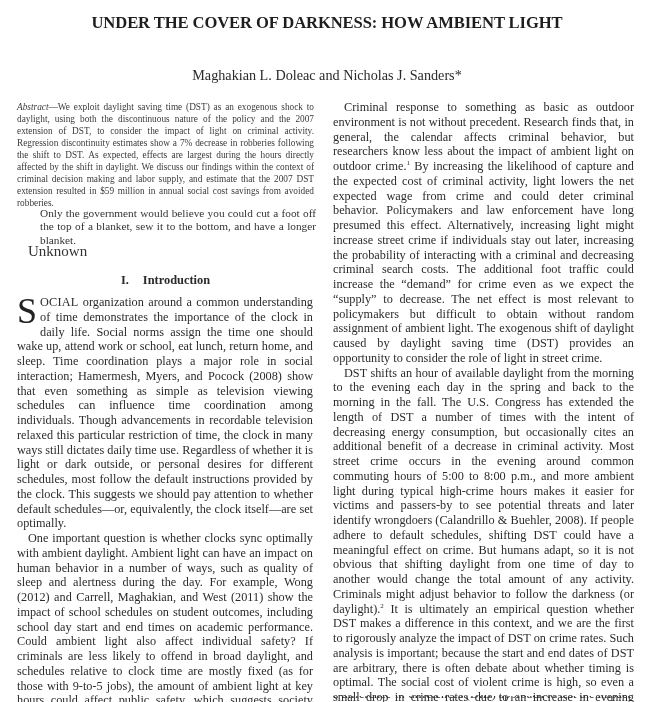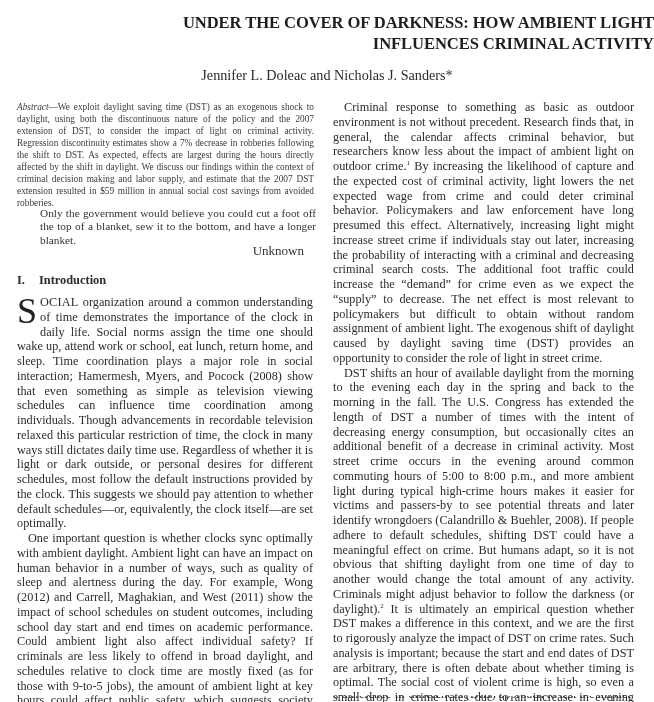--- a/index.html
+++ b/index.html
@@ -3,46 +3,46 @@
 <meta charset="utf-8">
 <style>
   html, body { margin: 0; padding: 0; background: #ffffff; }
   body {
     width: 654px; height: 702px; overflow: hidden; position: relative;
     font-family: "Liberation Serif", "DejaVu Serif", serif;
     color: #262626;
   }
   .title {
     position: absolute; left: 0; top: 12px; width: 654px;
-    text-align: right; font-weight: bold; font-size: 16.6px; line-height: 21px;
+    text-align: center; font-weight: bold; font-size: 16.6px; line-height: 21px;
     letter-spacing: -0.1px; color: #1e1e1e;
   }
   .authors {
     position: absolute; left: 0; top: 66px; width: 654px;
     text-align: center; font-size: 14.2px; line-height: 18px; color: #2a2a2a;
   }
   .col {
     position: absolute; text-align: justify; color: #2b2b2b;
   }
   .abstract {
     left: 17px; top: 101px; width: 297px;
     font-size: 9.3px; line-height: 12px; color: #3a3a3a;
   }
   .abstract .label { font-style: italic; }
   .epigraph {
     left: 40px; top: 207px; width: 276px;
     font-size: 11.3px; line-height: 13.3px; color: #333;
   }
   .epigraph-src {
     position: absolute; left: 28px; top: 243px; width: 276px;
-    text-align: right; font-size: 13px; color: #333; font-family: Liberation Serif, serif;
+    font-size: 15px; color: #333; font-family: Liberation Serif, serif;
   }
   .section-head {
     position: absolute; left: 17px; top: 273px; width: 297px;
-    text-align: left; font-weight: bold; font-size: 12.4px; color: #2a2a2a;
+    text-align: center; font-weight: bold; font-size: 12.4px; color: #2a2a2a;
   }
   .section-head .num { margin-right: 14px; }
   .body-left {
     left: 17px; top: 295px; width: 296px;
     font-size: 12.25px; line-height: 14.75px;
   }
   .body-right {
     left: 333px; top: 100px; width: 301px;
     font-size: 12.25px; line-height: 14.75px;
   }
@@ -58,24 +58,23 @@
     position: absolute; left: 333px; top: 696px; width: 301px; height: 6px;
     overflow: hidden; font-size: 12.25px; line-height: 14.75px; color: #2b2b2b;
   }
   .cutoff span { display: block; margin-top: -9px; }
 </style>
 </head>
 <body>
 
 <div class="title">
   <div>UNDER THE COVER OF DARKNESS: HOW AMBIENT LIGHT</div>
-  <div>INFLUENCES CRIMINAL ACTIVITY</div>
 </div>
 
-<div class="authors">Jennifer L. Doleac and Nicholas J. Sanders*</div>
+<div class="authors">Maghakian L. Doleac and Nicholas J. Sanders*</div>
 
 <div class="col abstract">
   <span class="label">Abstract</span><span>—We exploit daylight saving time (DST) as an exogenous shock to daylight, using both the discontinuous nature of the policy and the 2007 extension of DST, to consider the impact of light on criminal activity. Regression discontinuity estimates show a 7% decrease in robberies following the shift to DST. As expected, effects are largest during the hours directly affected by the shift in daylight. We discuss our findings within the context of criminal decision making and labor supply, and estimate that the 2007 DST extension resulted in $59 million in annual social cost savings from avoided robberies.</span>
 </div>
 
 <div class="col epigraph">Only the government would believe you could cut a foot off the top of a blanket, sew it to the bottom, and have a longer blanket.</div>
 <div class="epigraph-src">Unknown</div>
 
 <div class="section-head">
   <span class="num">I.</span><span>Introduction</span>

